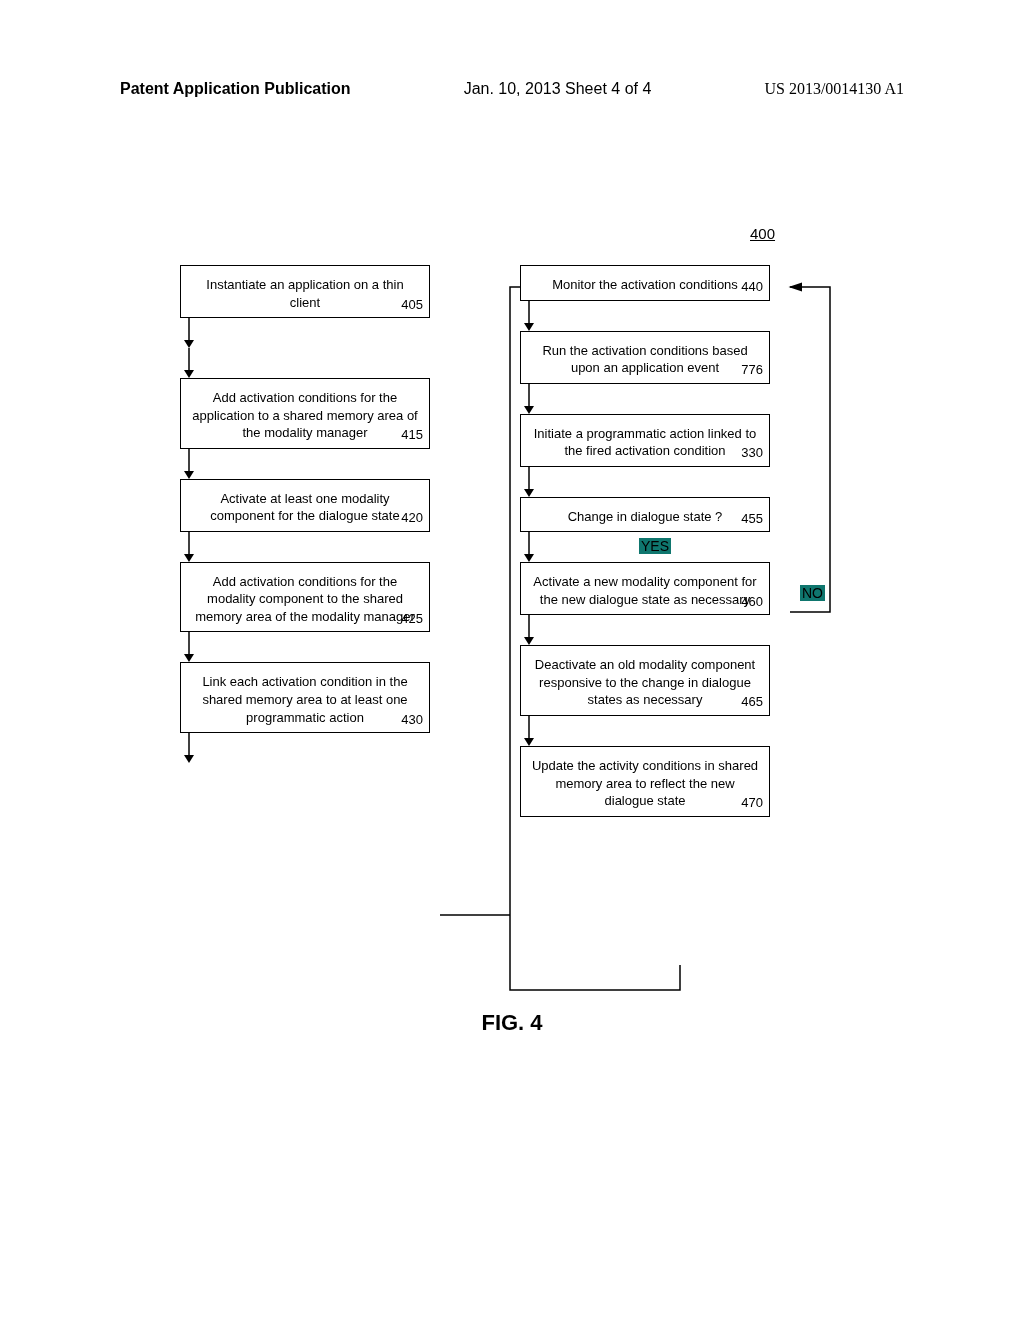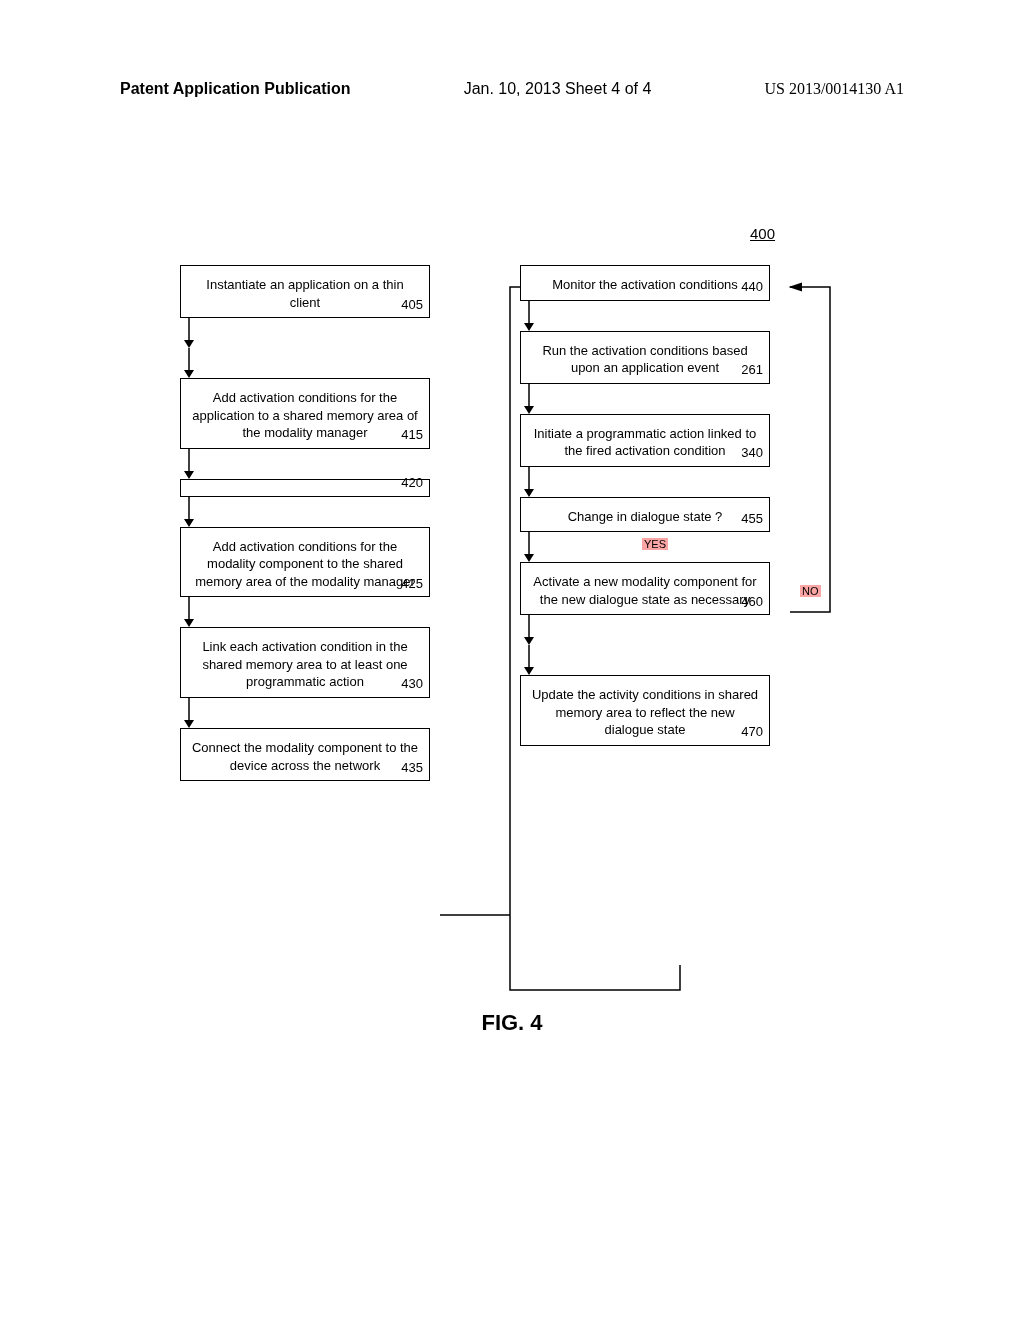--- a/index.html
+++ b/index.html
@@ -85,22 +85,22 @@
   
   .overlay-svg {
     position: absolute;
     left: 0; top: 0;
     width: 660px;
     height: 740px;
     pointer-events: none;
   }
   .yes-label, .no-label {
     position: absolute;
-    font-size: 11px;
-    background: #fca5a5;
+    font-size: 14px;
+    background: #0f766e;
     padding: 0 2px;
   }
 </style>
 </head>
 <body>
 
 <div class="header-row">
   <span class="header-left">Patent Application Publication</span>
   <span class="header-center">Jan. 10, 2013   Sheet 4 of 4</span>
   <span class="header-right pubnum">US 2013/0014130 A1</span>
@@ -146,20 +146,21 @@
       <div class="box">
         <span>Add activation conditions for the application to a shared memory area of the modality manager</span>
         <span class="box-num">415</span>
       </div>
       <svg class="arrow-v" viewBox="0 0 18 30">
           <line x1="9" y1="0" x2="9" y2="24" stroke="#000" stroke-width="1.5"></line>
           <path d="M4,22 L9,30 L14,22 Z" fill="#000"></path>
         </svg>
 
       <div class="box">
+        <span>Activate at least one modality component for the dialogue state</span>
         <span class="box-num">420</span>
       </div>
       <svg class="arrow-v" viewBox="0 0 18 30">
           <line x1="9" y1="0" x2="9" y2="24" stroke="#000" stroke-width="1.5"></line>
           <path d="M4,22 L9,30 L14,22 Z" fill="#000"></path>
         </svg>
 
       <div class="box">
         <span>Add activation conditions for the modality component to the shared memory area of the modality manager</span>
         <span class="box-num">425</span>
@@ -171,48 +172,44 @@
 
       <div class="box">
         <span>Link each activation condition in the shared memory area to at least one programmatic action</span>
         <span class="box-num">430</span>
       </div>
       <svg class="arrow-v" viewBox="0 0 18 30">
           <line x1="9" y1="0" x2="9" y2="24" stroke="#000" stroke-width="1.5"></line>
           <path d="M4,22 L9,30 L14,22 Z" fill="#000"></path>
         </svg>
 
-      <div class="box">
-        <span>Connect the modality component to the device across the network</span>
-        <span class="box-num">435</span>
-      </div>
     </div>
 
     <div class="col col-right">
       <div class="box">
         <span>Monitor the activation conditions</span>
         <span class="box-num">440</span>
       </div>
       <svg class="arrow-v" viewBox="0 0 18 30">
           <line x1="9" y1="0" x2="9" y2="24" stroke="#000" stroke-width="1.5"></line>
           <path d="M4,22 L9,30 L14,22 Z" fill="#000"></path>
         </svg>
 
       <div class="box">
         <span>Run the activation conditions based upon an application event</span>
-        <span class="box-num">261</span>
+        <span class="box-num">776</span>
       </div>
       <svg class="arrow-v" viewBox="0 0 18 30">
           <line x1="9" y1="0" x2="9" y2="24" stroke="#000" stroke-width="1.5"></line>
           <path d="M4,22 L9,30 L14,22 Z" fill="#000"></path>
         </svg>
 
       <div class="box">
         <span>Initiate a programmatic action linked to the fired activation condition</span>
-        <span class="box-num">340</span>
+        <span class="box-num">330</span>
       </div>
       <svg class="arrow-v" viewBox="0 0 18 30">
           <line x1="9" y1="0" x2="9" y2="24" stroke="#000" stroke-width="1.5"></line>
           <path d="M4,22 L9,30 L14,22 Z" fill="#000"></path>
         </svg>
 
       <div class="box">
         <span>Change in dialogue state ?</span>
         <span class="box-num">455</span>
       </div>
@@ -226,20 +223,24 @@
 
       <div class="box">
         <span>Activate a new modality component for the new dialogue state as necessary</span>
         <span class="box-num">460</span>
       </div>
       <svg class="arrow-v" viewBox="0 0 18 30">
           <line x1="9" y1="0" x2="9" y2="24" stroke="#000" stroke-width="1.5"></line>
           <path d="M4,22 L9,30 L14,22 Z" fill="#000"></path>
         </svg>
 
+      <div class="box">
+        <span>Deactivate an old modality component responsive to the change in dialogue states as necessary</span>
+        <span class="box-num">465</span>
+      </div>
       <svg class="arrow-v" viewBox="0 0 18 30">
           <line x1="9" y1="0" x2="9" y2="24" stroke="#000" stroke-width="1.5"></line>
           <path d="M4,22 L9,30 L14,22 Z" fill="#000"></path>
         </svg>
 
       <div class="box">
         <span>Update the activity conditions in shared memory area to reflect the new dialogue state</span>
         <span class="box-num">470</span>
       </div>
     </div>

